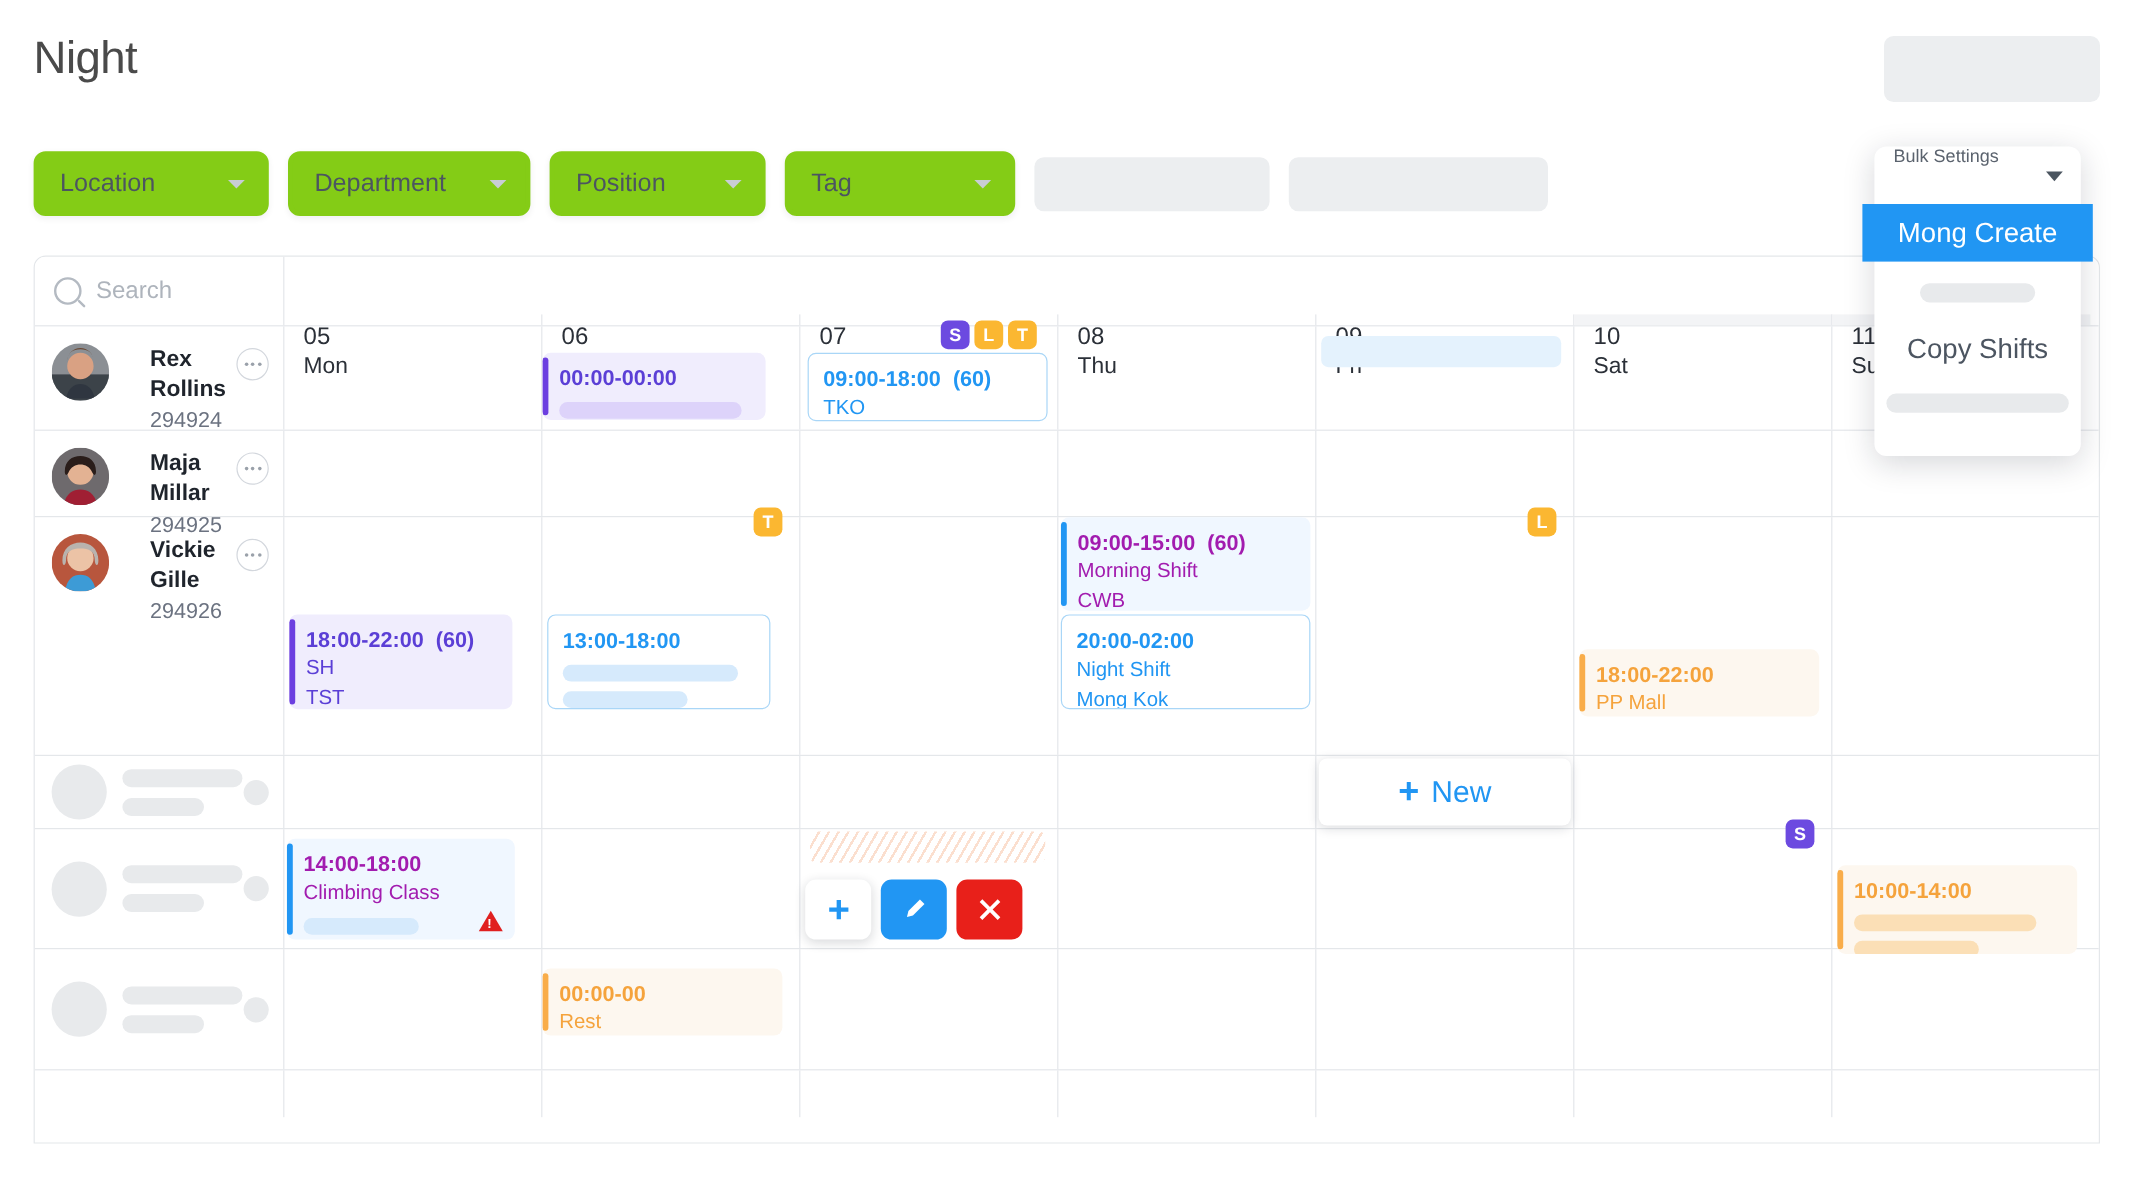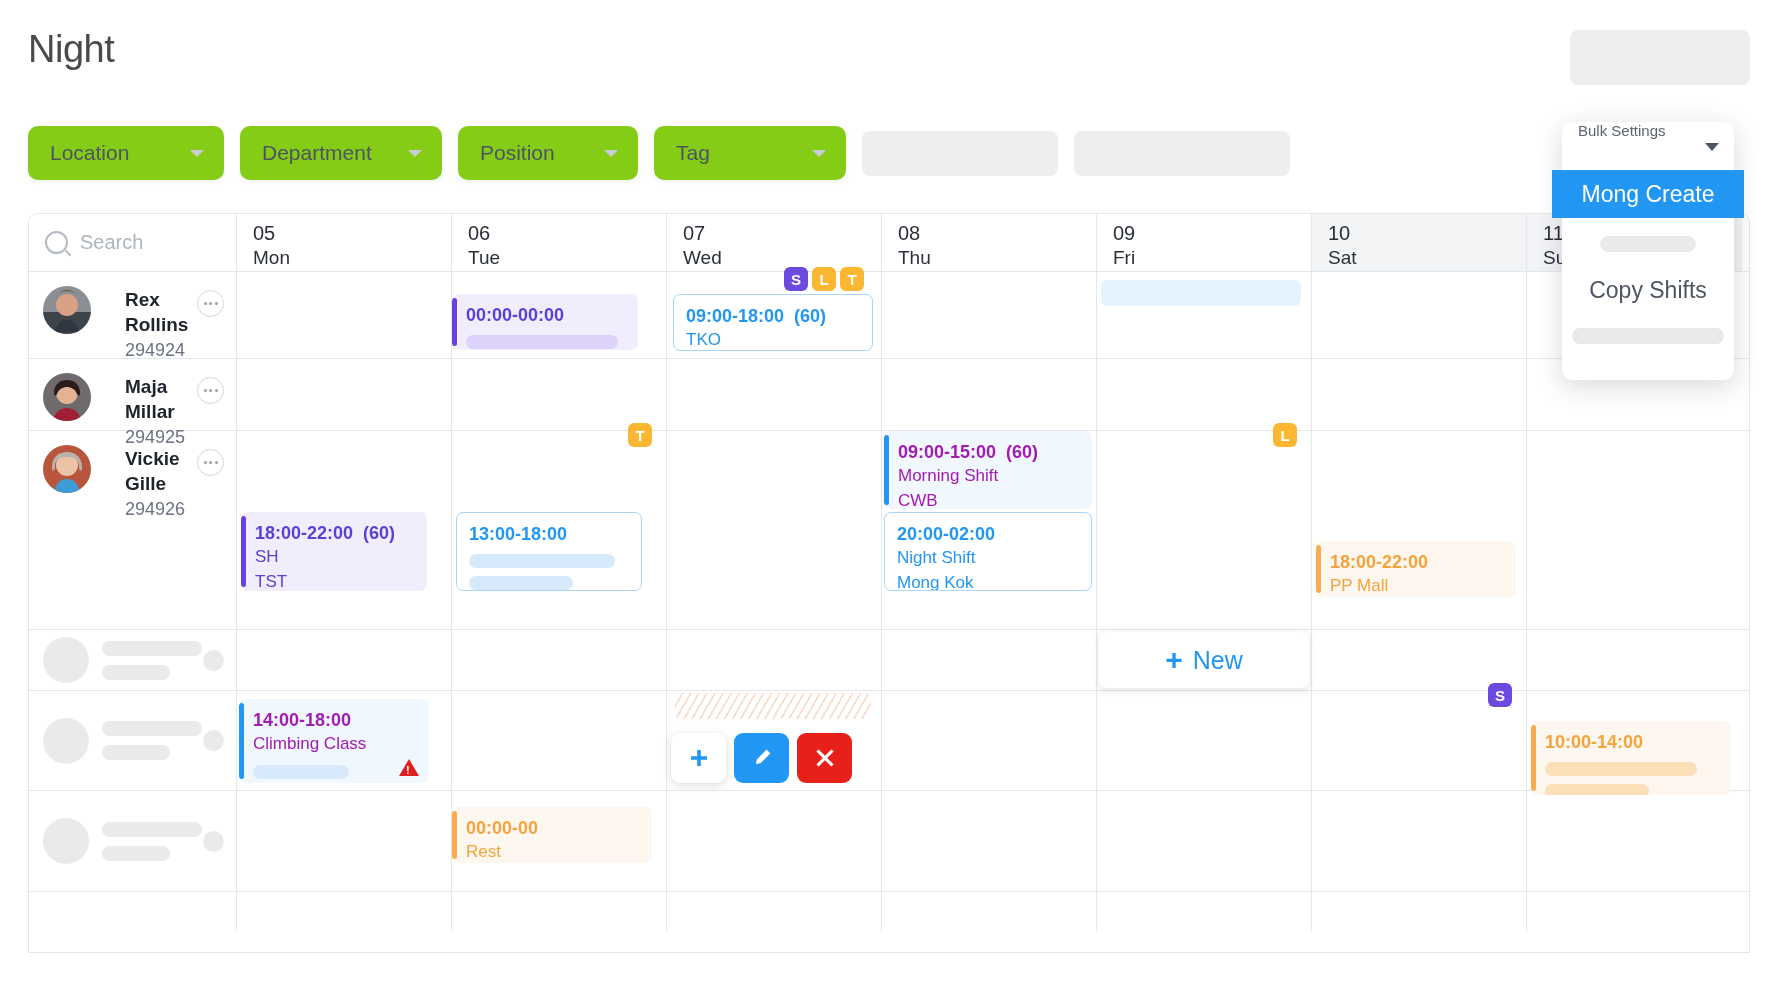--- a/index.html
+++ b/index.html
@@ -46,21 +46,21 @@
   .c-emp{width:208px;}
   .c-day{width:215px;}
 
   
   .hdr{height:58px;background:#fff;}
   .hdr .c-emp{display:flex;align-items:center;padding:0 16px;}
   .search-ico{width:19px;height:19px;border:2px solid #b4bac2;border-radius:50%;position:relative;margin-right:12px;flex:0 0 auto;}
   .search-ico:after{content:"";position:absolute;width:2px;height:8px;background:#b4bac2;
         right:-3px;bottom:-5px;transform:rotate(-45deg);border-radius:1px;}
   .search-ph{font-size:20px;color:#aeb4bc;}
-  .hdr .c-day{padding:7px 0 0 16px;}
+  .hdr .c-day{padding:7px 0 0 16px;margin-top:48px;}
   .d-num{font-size:20px;color:#2b3038;line-height:1.25;}
   .d-dow{font-size:19px;color:#2b3038;line-height:1.25;}
   .hdr .sat,.hdr .sun{background:#f3f4f6;}
 
   
   .emp{display:flex;align-items:flex-start;padding:14px 12px 0 14px;box-sizing:border-box;}
   .avatar{width:48px;height:48px;border-radius:50%;flex:0 0 auto;margin-right:13px;overflow:hidden;position:relative;}
   .emp-txt{flex:1;min-width:0;padding-top:2px;margin-left:21px;}
   .emp-name{font-size:19px;font-weight:bold;color:#1f242c;line-height:1.3;}
   .emp-id{font-size:18px;color:#6b7280;line-height:1.45;}

